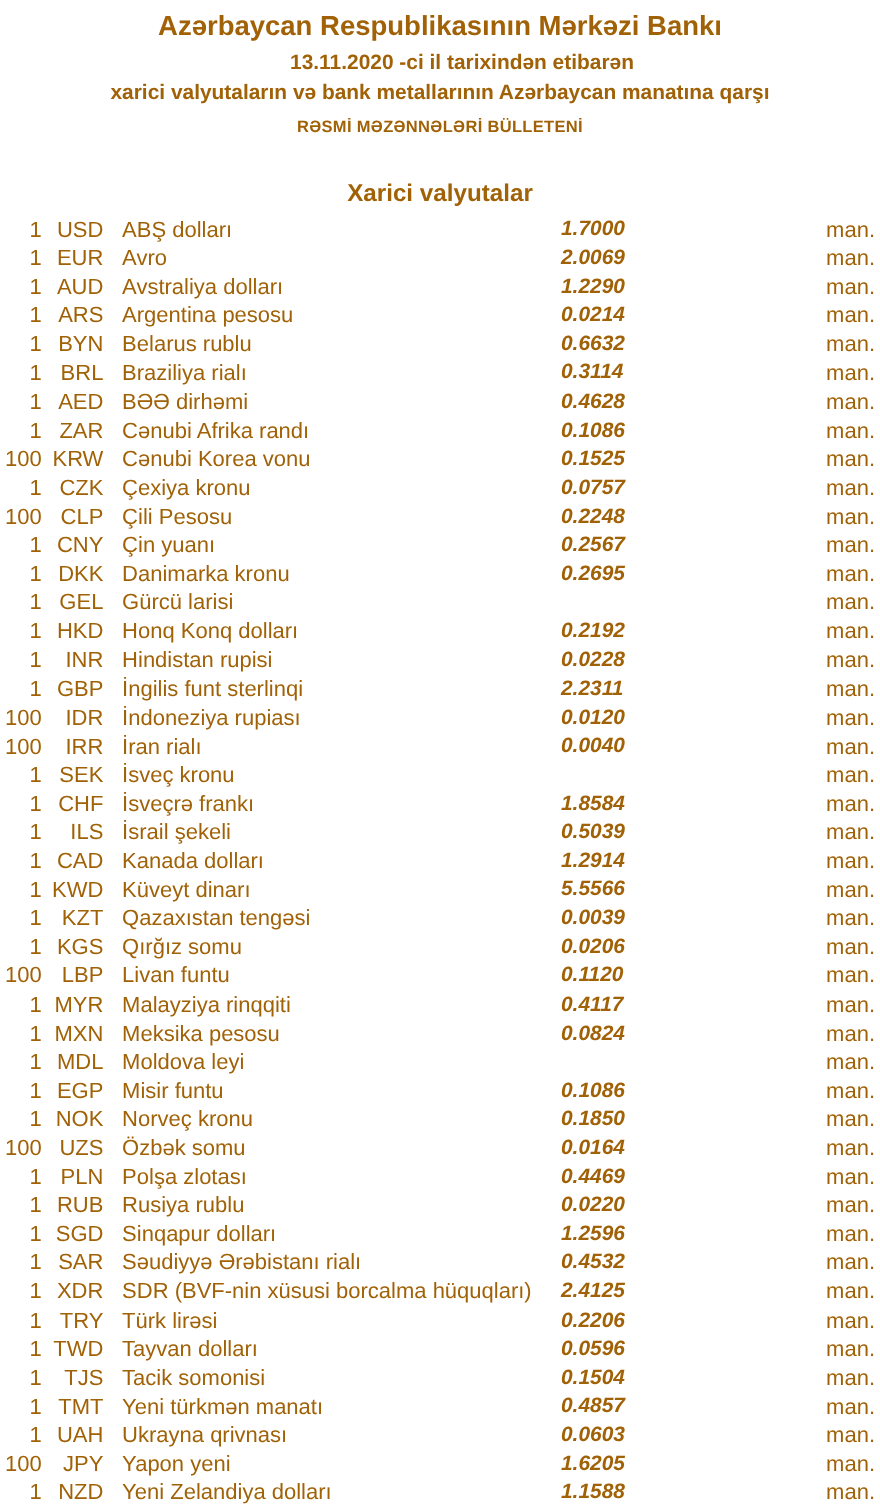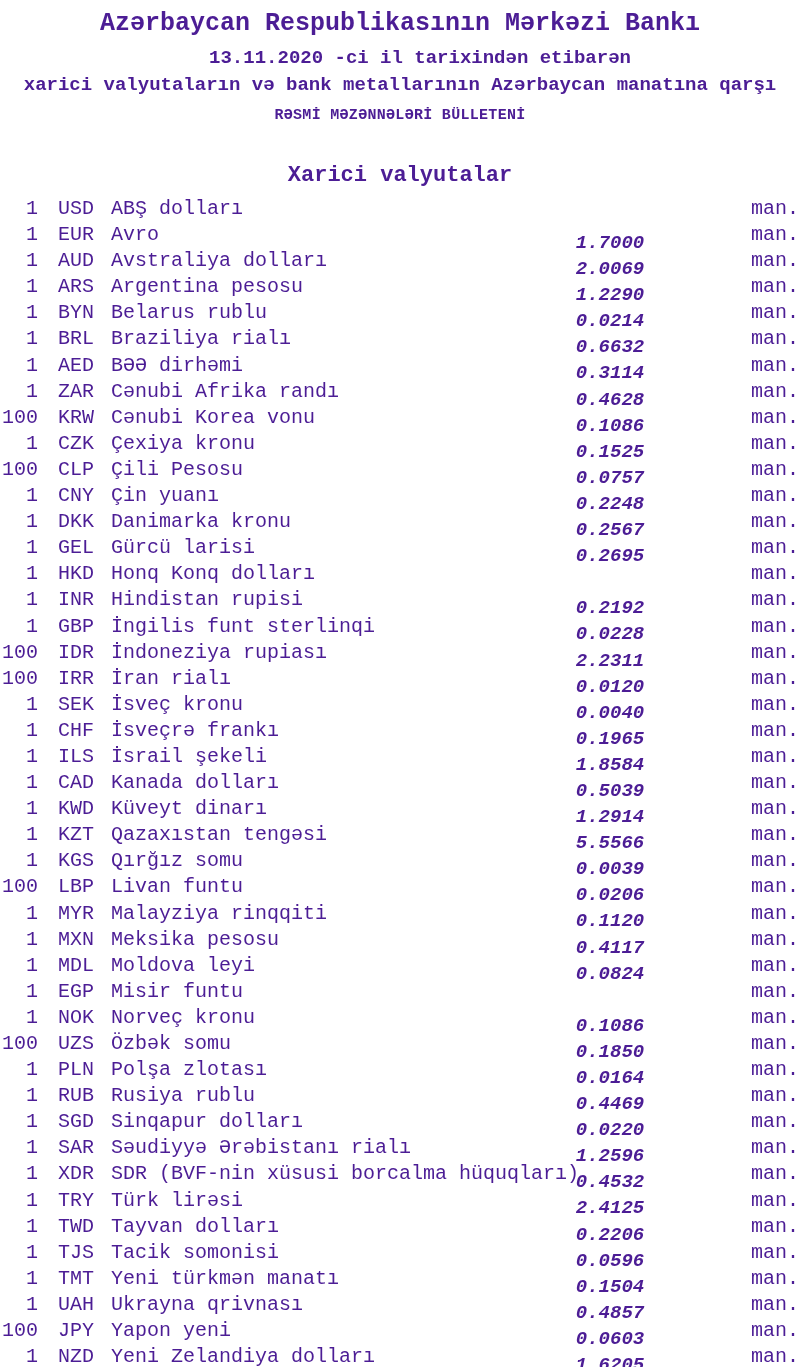--- a/index.html
+++ b/index.html
@@ -1,36 +1,36 @@
 <!DOCTYPE html>
 <html><head>
 <meta charset="utf-8">
 <style>
   html,body{margin:0;padding:0;background:#ffffff;}
   .page{
     position:relative;
     width:800px;
     height:1367px;
     background:#ffffff;
-    color:#4c1d95;
-    font-family:Liberation Mono, monospace;
+    color:#a16207;
+    font-family:Liberation Sans, sans-serif;
     overflow:hidden;
   }
   .header{position:absolute;top:0;left:0;width:770px;padding-left:30px;text-align:center;}
   .bank-name{position:absolute;top:8px;left:0;width:100%;font-size:25px;font-weight:700;line-height:32px;}
   .date-line{position:absolute;top:46px;left:20px;width:100%;font-size:19px;font-weight:700;line-height:24px;}
   .subtitle{position:absolute;top:73px;left:0;width:100%;font-size:19px;font-weight:700;line-height:24px;}
   .bulletin-title{position:absolute;top:104px;left:0;width:100%;font-size:15px;font-weight:700;line-height:24px;letter-spacing:0.3px;}
   .section-title{position:absolute;top:164px;left:0;width:100%;font-size:22px;font-weight:700;line-height:24px;}
   .rates{position:absolute;top:196px;left:0;width:800px;}
   .row{position:relative;height:26.1px;font-size:20px;line-height:26.1px;white-space:nowrap;}
   .qty{position:absolute;left:0;top:0;width:38px;text-align:right;}
   .code{position:absolute;left:30px;top:0;width:64px;text-align:right;}
   .name{position:absolute;left:111px;top:0;}
-  .rate{position:absolute;left:510px;top:0;width:200px;text-align:center;font-weight:700;font-style:italic;font-size:19px;margin-top:34px;}
+  .rate{position:absolute;left:510px;top:0;width:200px;text-align:left;font-weight:700;font-style:italic;font-size:19px;}
   .man{position:absolute;left:727px;top:0;margin-left:24px;}
 </style>
 </head>
 <body>
 
 <div class="page">
 
   <div class="header">
     <div class="bank-name">Azərbaycan Respublikasının Mərkəzi Bankı</div>
     <div class="date-line">13.11.2020 -ci il tarixindən etibarən</div>
@@ -169,21 +169,20 @@
     <span class="qty">100</span>
     <span class="code">IRR</span>
     <span class="name">İran rialı</span>
     <span class="rate">0.0040</span>
     <span class="man">man.</span>
   </div>
       <div class="row">
     <span class="qty">1</span>
     <span class="code">SEK</span>
     <span class="name">İsveç kronu</span>
-    <span class="rate">0.1965</span>
     <span class="man">man.</span>
   </div>
       <div class="row">
     <span class="qty">1</span>
     <span class="code">CHF</span>
     <span class="name">İsveçrə frankı</span>
     <span class="rate">1.8584</span>
     <span class="man">man.</span>
   </div>
       <div class="row">

